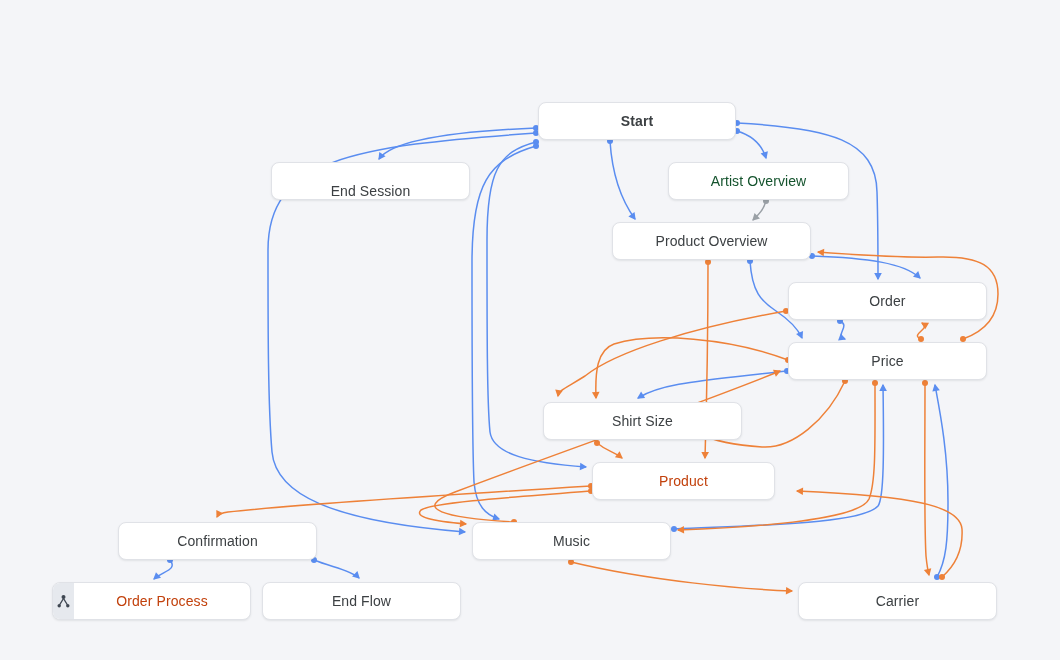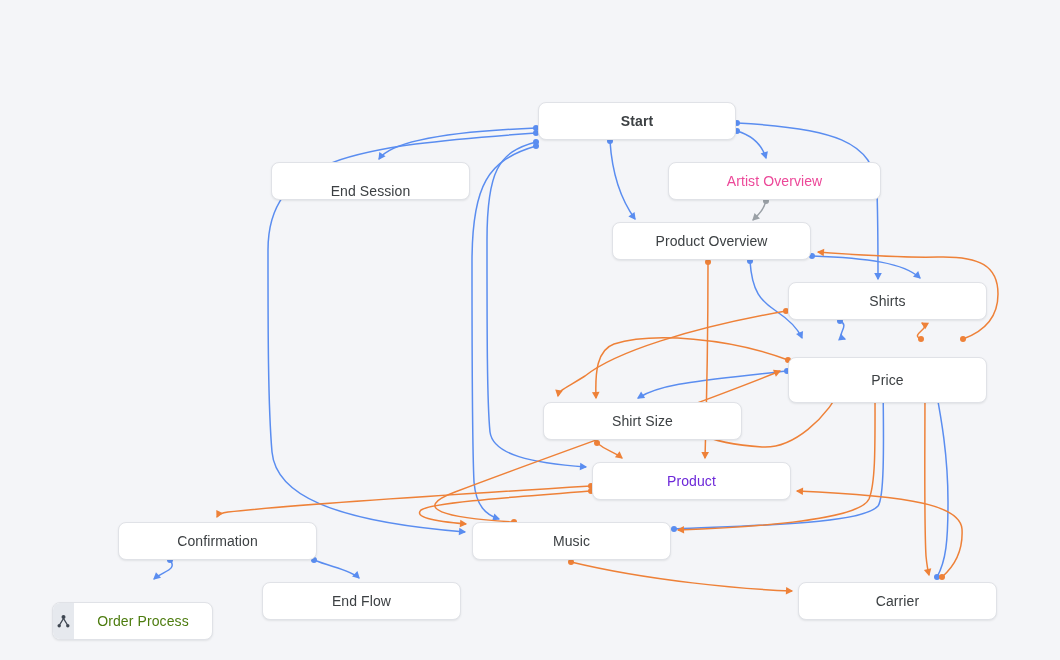--- a/index.html
+++ b/index.html
@@ -104,45 +104,45 @@
         <circle cx="845" cy="381" r="3" fill="#ee8138"></circle>
       </g>
   </svg>
   <div id="nodes">
       <div class="node" style="left: 538px; top: 102px; width: 198px; height: 38px; background: rgb(255, 255, 255); border-color: rgb(224, 226, 231); color: rgb(60, 64, 67); font-weight: bold;">
         <span class="label">Start</span>
       </div>
       <div class="node" style="left: 271px; top: 162px; width: 199px; height: 38px; background: rgb(255, 255, 255); border-color: rgb(224, 226, 231); color: rgb(60, 64, 67); align-items: flex-end;">
         <span class="label">End Session</span>
       </div>
-      <div class="node" style="left: 668px; top: 162px; width: 213px; height: 38px; background: rgb(255, 255, 255); border-color: rgb(224, 226, 231); color: #ec4899;">
+      <div class="node" style="left: 668px; top: 162px; width: 181px; height: 38px; background: rgb(255, 255, 255); border-color: rgb(224, 226, 231); color: #14532d;">
         <span class="label">Artist Overview</span>
       </div>
       <div class="node" style="left: 612px; top: 222px; width: 199px; height: 38px; background: rgb(255, 255, 255); border-color: rgb(224, 226, 231); color: rgb(60, 64, 67);">
         <span class="label">Product Overview</span>
       </div>
       <div class="node" style="left: 788px; top: 282px; width: 199px; height: 38px; background: rgb(255, 255, 255); border-color: rgb(224, 226, 231); color: rgb(60, 64, 67);">
-        <span class="label">Shirts</span>
+        <span class="label">Order</span>
       </div>
-      <div class="node" style="left: 788px; top: 342px; width: 199px; height: 46px; background: rgb(255, 255, 255); border-color: rgb(224, 226, 231); color: rgb(60, 64, 67); margin-top: 15px;">
+      <div class="node" style="left: 788px; top: 342px; width: 199px; height: 38px; background: rgb(255, 255, 255); border-color: rgb(224, 226, 231); color: rgb(60, 64, 67);">
         <span class="label">Price</span>
       </div>
       <div class="node" style="left: 498px; top: 402px; width: 199px; height: 38px; background: rgb(255, 255, 255); border-color: rgb(224, 226, 231); color: rgb(60, 64, 67); margin-left: 45px;">
         <span class="label">Shirt Size</span>
       </div>
-      <div class="node" style="left: 592px; top: 462px; width: 199px; height: 38px; background: rgb(255, 255, 255); border-color: rgb(224, 226, 231); color: #6d28d9; justify-content: flex-end;">
+      <div class="node" style="left: 592px; top: 462px; width: 183px; height: 38px; background: rgb(255, 255, 255); border-color: rgb(224, 226, 231); color: #c2410c; justify-content: flex-end;">
         <span class="label">Product</span>
       </div>
       <div class="node" style="left: 472px; top: 522px; width: 199px; height: 38px; background: rgb(255, 255, 255); border-color: rgb(224, 226, 231); color: rgb(60, 64, 67);">
         <span class="label">Music</span>
       </div>
       <div class="node" style="left: 118px; top: 522px; width: 199px; height: 38px; background: rgb(255, 255, 255); border-color: rgb(224, 226, 231); color: rgb(60, 64, 67);">
         <span class="label">Confirmation</span>
       </div>
-      <div class="node" style="left: 52px; top: 582px; width: 161px; height: 38px; background: rgb(255, 255, 255); border-color: rgb(224, 226, 231); color: #4d7c0f; margin-top: 20px;">
+      <div class="node" style="left: 52px; top: 582px; width: 199px; height: 38px; background: rgb(255, 255, 255); border-color: rgb(224, 226, 231); color: #c2410c;">
         <span class="icon-box" style="background: rgb(230, 233, 238);">
           <svg width="13" height="15" viewBox="0 0 13 15" fill="none" stroke="#3f4752" stroke-width="1.4" stroke-linecap="round">
             <circle cx="6.5" cy="3" r="2" fill="#3f4752" stroke="none"></circle>
             <path d="M6.5,4.5 L2.8,10.5"></path>
             <path d="M6.5,4.5 L10.2,10.5"></path>
             <circle cx="2.2" cy="11.8" r="1.7" fill="#3f4752" stroke="none"></circle>
             <circle cx="10.8" cy="11.8" r="1.7" fill="#3f4752" stroke="none"></circle>
           </svg>
         </span>
         <span class="label">Order Process</span>

